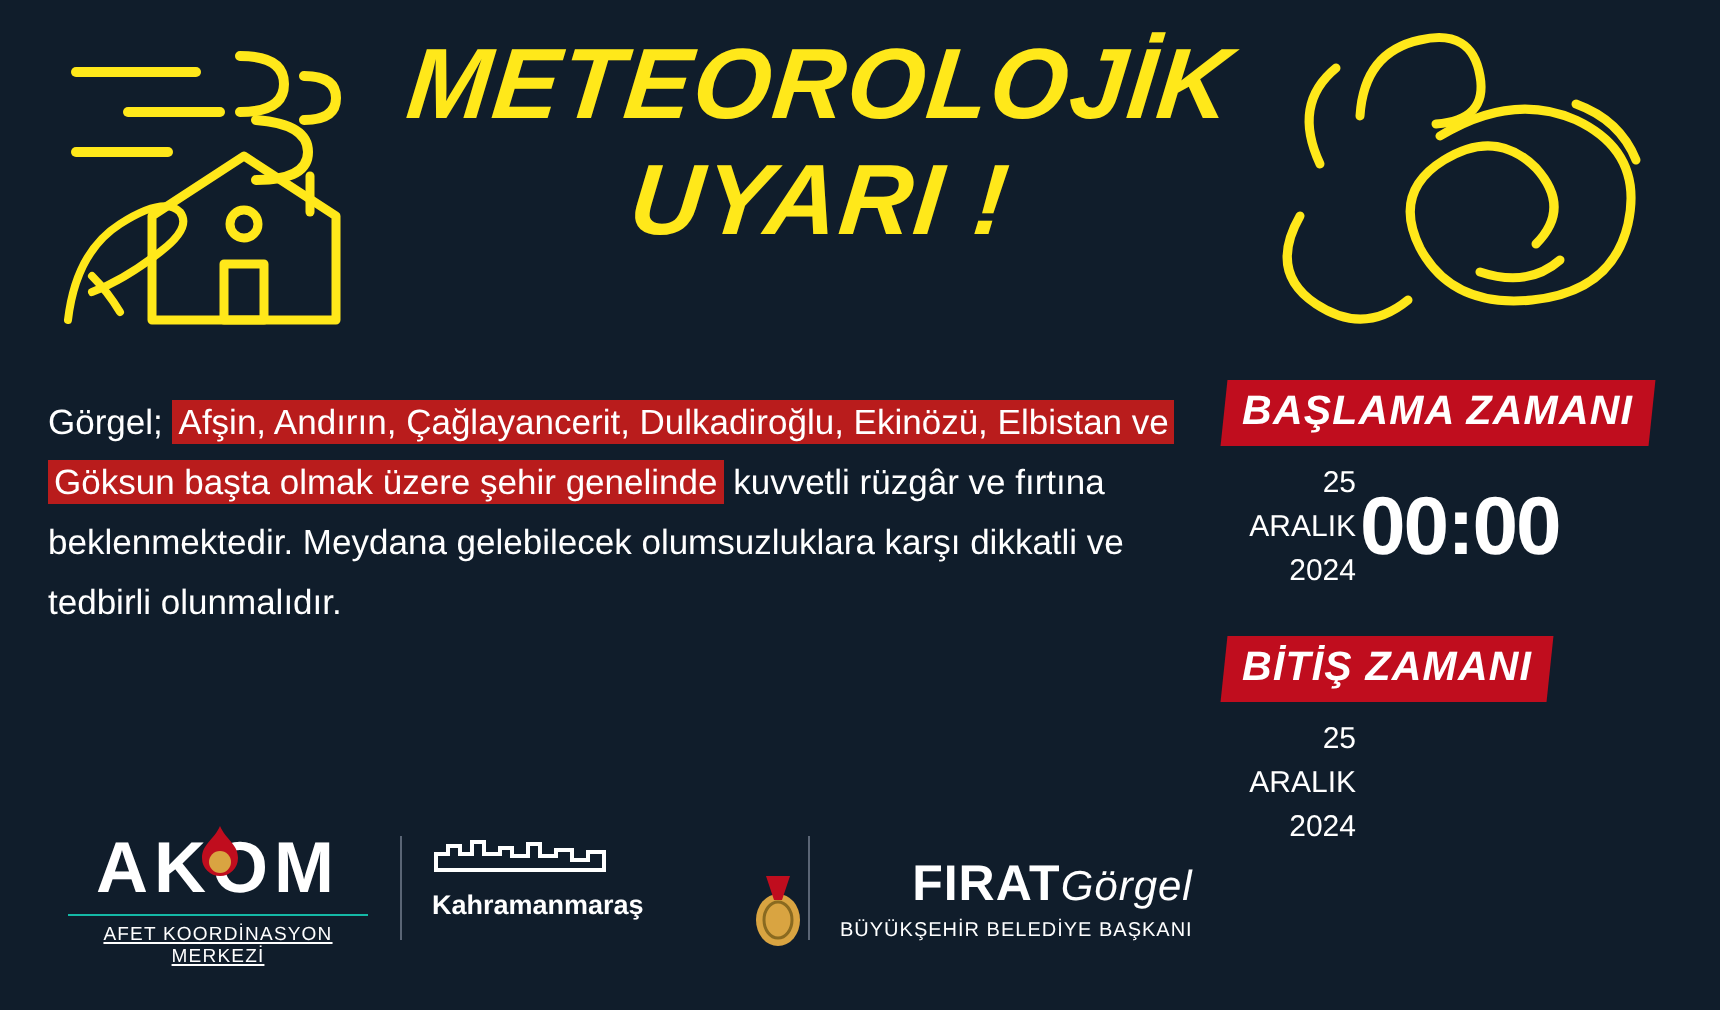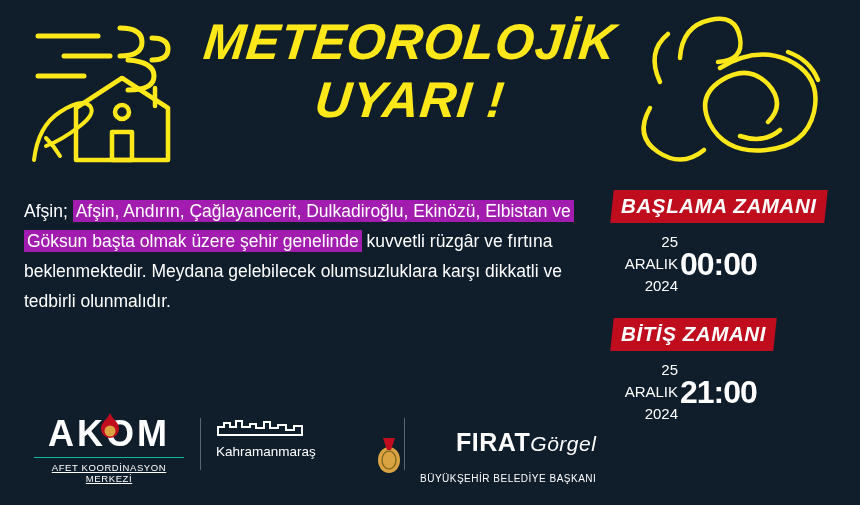--- a/index.html
+++ b/index.html
@@ -68,21 +68,21 @@
   .body-text {
     position: absolute;
     left: 24px;
     top: 196px;
     width: 570px;
     color: #ffffff;
     font-size: 17.5px;
     line-height: 1.72;
   }
   .body-text .hl {
-    background: #a21caf;
+    background: #b91c1c;
     color: #ffffff;
     padding: 1px 3px;
     box-decoration-break: clone;
     -webkit-box-decoration-break: clone;
   }
 
   
   .time-panel {
     position: absolute;
     left: 612px;
@@ -108,21 +108,21 @@
   }
   .date-col {
     color: #ffffff;
     font-size: 15px;
     line-height: 1.45;
     width: 66px;
     text-align: right;
   }
   .clock {
     color: #ffffff;
-    font-size: 32px;
+    font-size: 41px;
     font-weight: bold;
     letter-spacing: -1px;
     line-height: 1;
     margin-left: 2px;
   }
   .time-block-2 { margin-top: 22px; }
 
   
   .footer {
     position: absolute;
@@ -167,21 +167,21 @@
 
   .bld {
     position: absolute;
     left: 216px;
     top: 14px;
     width: 175px;
     color: #ffffff;
   }
   .bld-name {
     font-size: 13.5px;
-    font-weight: normal;
+    font-weight: bold;
     line-height: 1.15;
     margin-top: 4px;
   }
   .bld-sub {
     font-size: 13px;
     line-height: 1.15;
   }
 
   .mayor {
     position: absolute;
@@ -196,21 +196,21 @@
     letter-spacing: 0.5px;
   }
   .mayor-name .sur {
     font-weight: normal;
     font-style: italic;
     font-size: 21px;
   }
   .mayor-role {
     font-size: 10px;
     letter-spacing: 0.5px;
-    margin-top: 16px;
+    margin-top: 3px;
   }
   .seal {
     position: absolute;
     left: 158px;
     top: 18px;
   }
 </style>
 </head>
 <body>
 
@@ -254,21 +254,21 @@
           <path d="M30 96 q-16 28 8 44 q24 16 46 -2"></path>
           <path d="M100 56 q36 -22 68 -8 q34 16 26 52 q-8 34 -48 38 q-40 4 -56 -26 q-14 -28 12 -44 q26 -16 46 4 q18 20 0 38"></path>
           <path d="M120 124 q24 8 40 -6"></path>
           <path d="M168 40 q22 8 30 28"></path>
         </g>
       </svg>
     </div>
   </div>
 
   <div class="body-text">
-    <span>Afşin;</span>
+    <span>Görgel;</span>
     <span class="hl">Afşin, Andırın, Çağlayancerit, Dulkadiroğlu, Ekinözü, Elbistan ve Göksun başta olmak üzere şehir genelinde</span><span> kuvvetli rüzgâr ve fırtına beklenmektedir. Meydana gelebilecek olumsuzluklara karşı dikkatli ve tedbirli olunmalıdır.</span>
   </div>
 
   <div class="time-panel">
 
     <div class="time-label">
       <span>BAŞLAMA ZAMANI</span>
     </div>
     <div class="time-row">
       <div class="date-col">
@@ -282,21 +282,20 @@
     <div class="time-block-2">
       <div class="time-label">
         <span>BİTİŞ ZAMANI</span>
       </div>
       <div class="time-row">
         <div class="date-col">
           <div>25</div>
           <div>ARALIK</div>
           <div>2024</div>
         </div>
-        <div class="clock">21:00</div>
       </div>
     </div>
   </div>
 
   <div class="footer">
 
     <div class="akom">
       <div class="akom-main">
         <span>AKOM</span>
         <svg width="26" height="30" viewBox="0 0 26 30" style="position:absolute;left:63px;top:-4px;">

